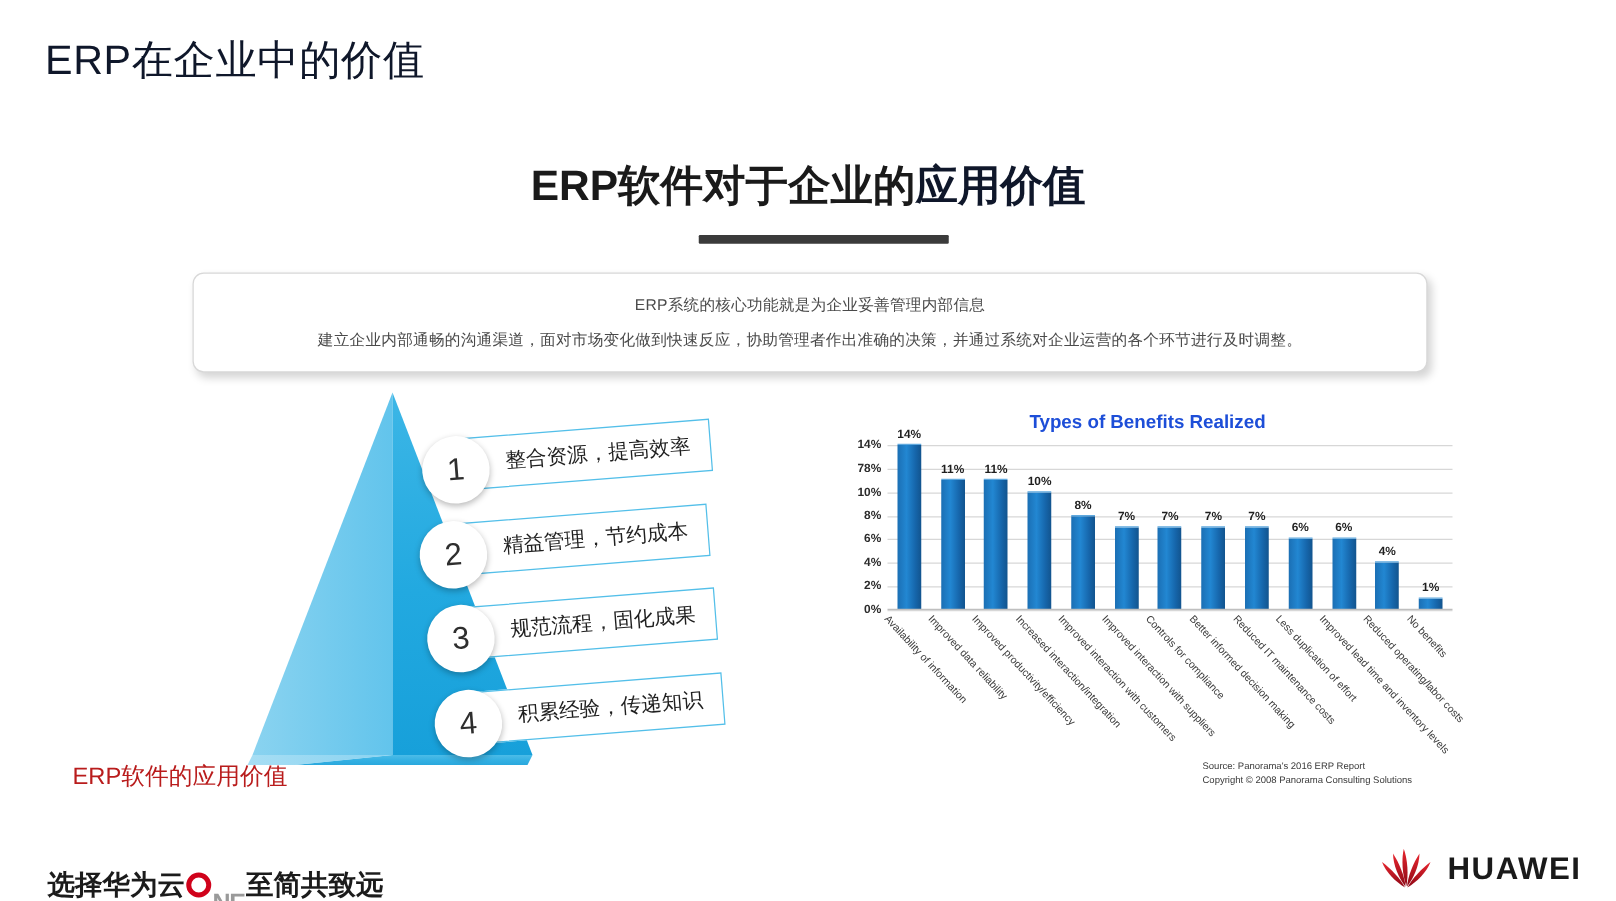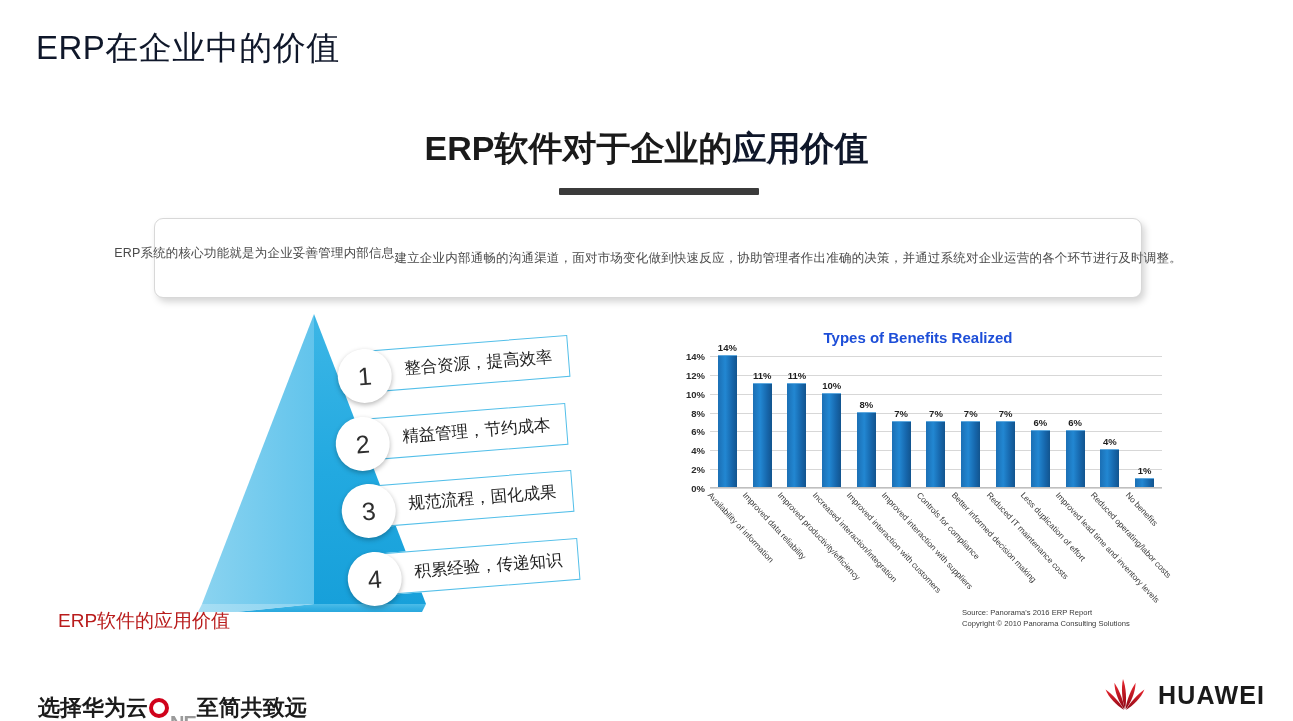--- a/index.html
+++ b/index.html
@@ -57,20 +57,21 @@
     position: absolute;
     left: 154px;
     top: 218px;
     width: 986px;
     height: 78px;
     background: #ffffff;
     border: 1px solid #d8d8d8;
     border-radius: 9px;
     box-shadow: 3px 4px 7px rgba(0,0,0,0.17);
     display: flex;
+    flex-direction: column;
     align-items: center;
     justify-content: center;
   }
   .desc-line {
     font-size: 12.5px;
     color: #4a4a4a;
     line-height: 1.5;
     white-space: nowrap;
     letter-spacing: 0.2px;
   }
@@ -375,21 +376,21 @@
         <div class="gridline" style="top: 75.4286px;">
           <div class="ytick">6%</div>
         </div>
         <div class="gridline" style="top: 56.5714px;">
           <div class="ytick">8%</div>
         </div>
         <div class="gridline" style="top: 37.7143px;">
           <div class="ytick">10%</div>
         </div>
         <div class="gridline" style="top: 18.8571px;">
-          <div class="ytick">12%</div>
+          <div class="ytick">78%</div>
         </div>
         <div class="gridline" style="top: 0px;">
           <div class="ytick">14%</div>
         </div>
       </div>
     <div class="bars" id="bars">
         <div class="bar-slot">
           <div class="bar" style="height: 132px;">
             <div class="bar-value">14%</div>
           </div>
@@ -467,21 +468,21 @@
       <div class="xlabel" style="left: 212px;">Controls for compliance</div>
       <div class="xlabel" style="left: 246.769px;">Better informed decision making</div>
       <div class="xlabel" style="left: 281.538px;">Reduced IT maintenance costs</div>
       <div class="xlabel" style="left: 316.308px;">Less duplication of effort</div>
       <div class="xlabel" style="left: 351.077px;">Improved lead time and inventory levels</div>
       <div class="xlabel" style="left: 385.846px;">Reduced operating/labor costs</div>
       <div class="xlabel" style="left: 420.615px;">No benefits</div>
     </div>
   <div class="chart-source">
     <div>Source: Panorama's 2016 ERP Report</div>
-    <div>Copyright © 2010 Panorama Consulting Solutions</div>
+    <div>Copyright © 2008 Panorama Consulting Solutions</div>
   </div>
 </div>
 
 <div class="footer-slogan">
   <span>选择华为云</span>
   <span class="one-mark">
     <span class="one-o"></span>
     <span class="one-ne">NE</span>
   </span>
   <span>至简共致远</span>

